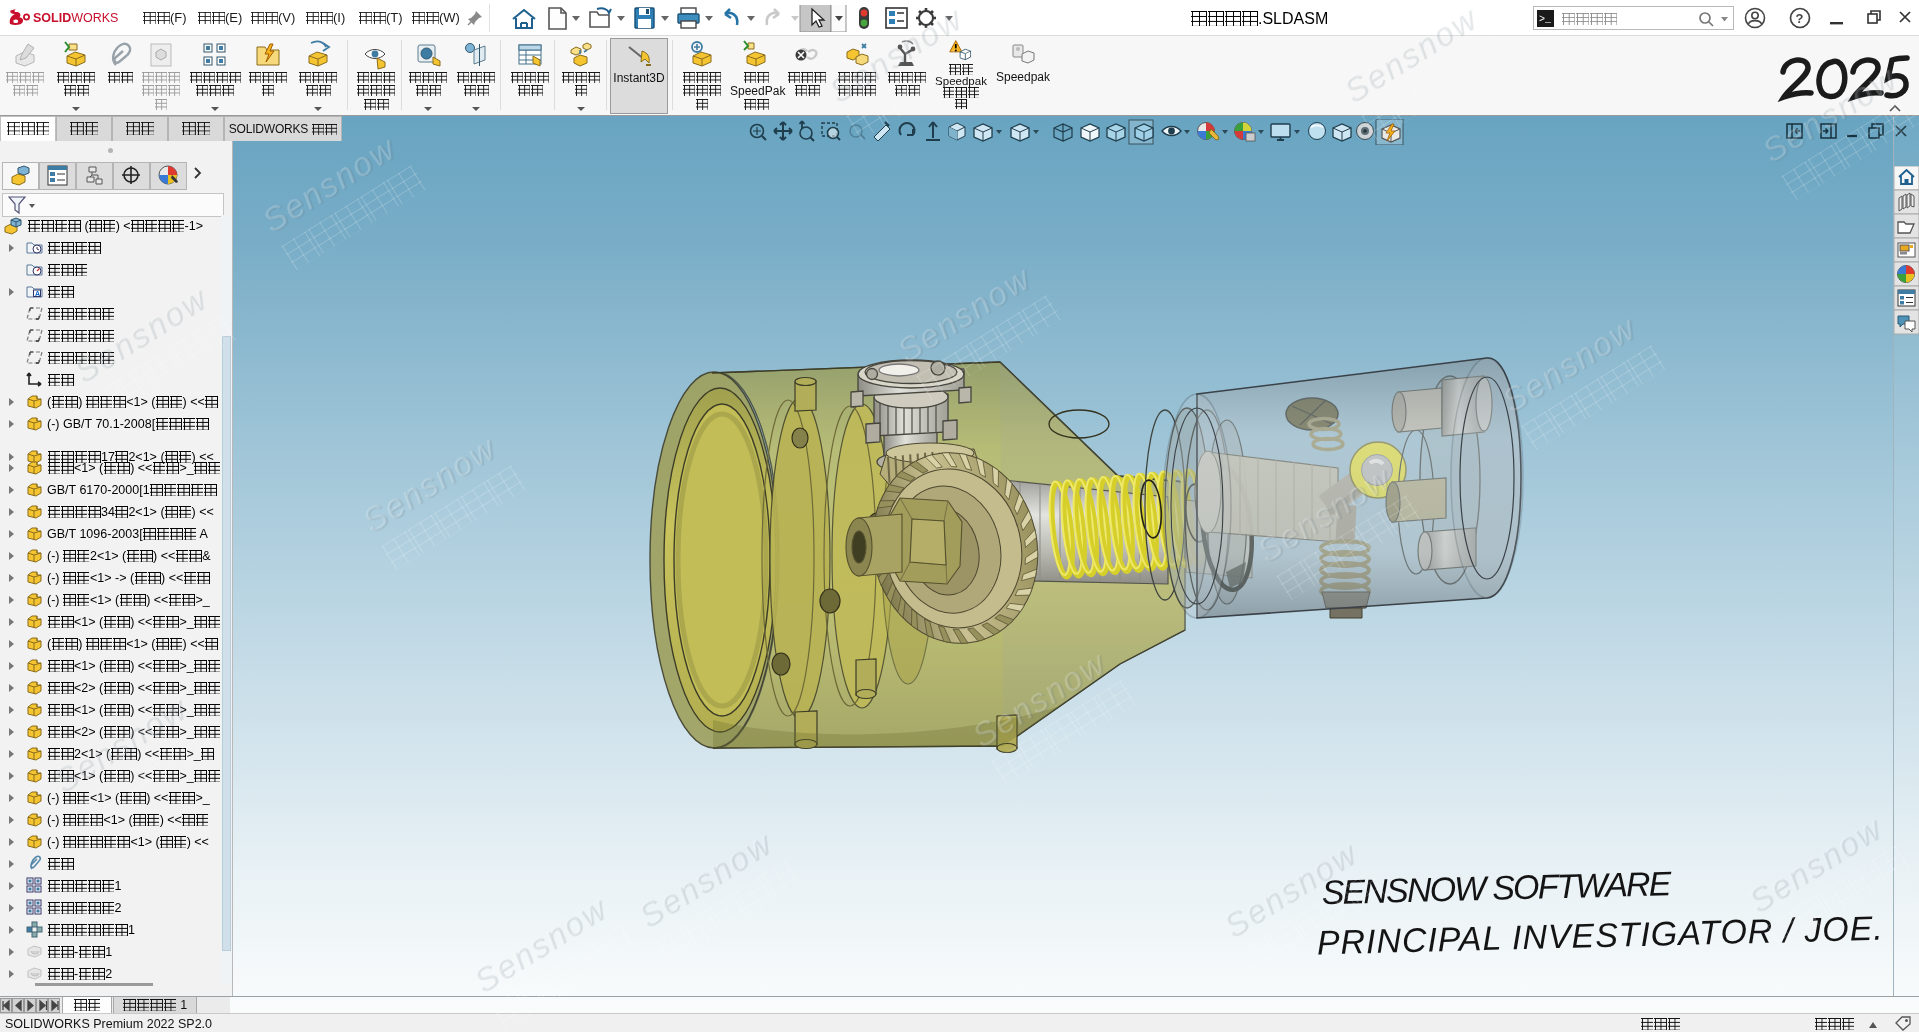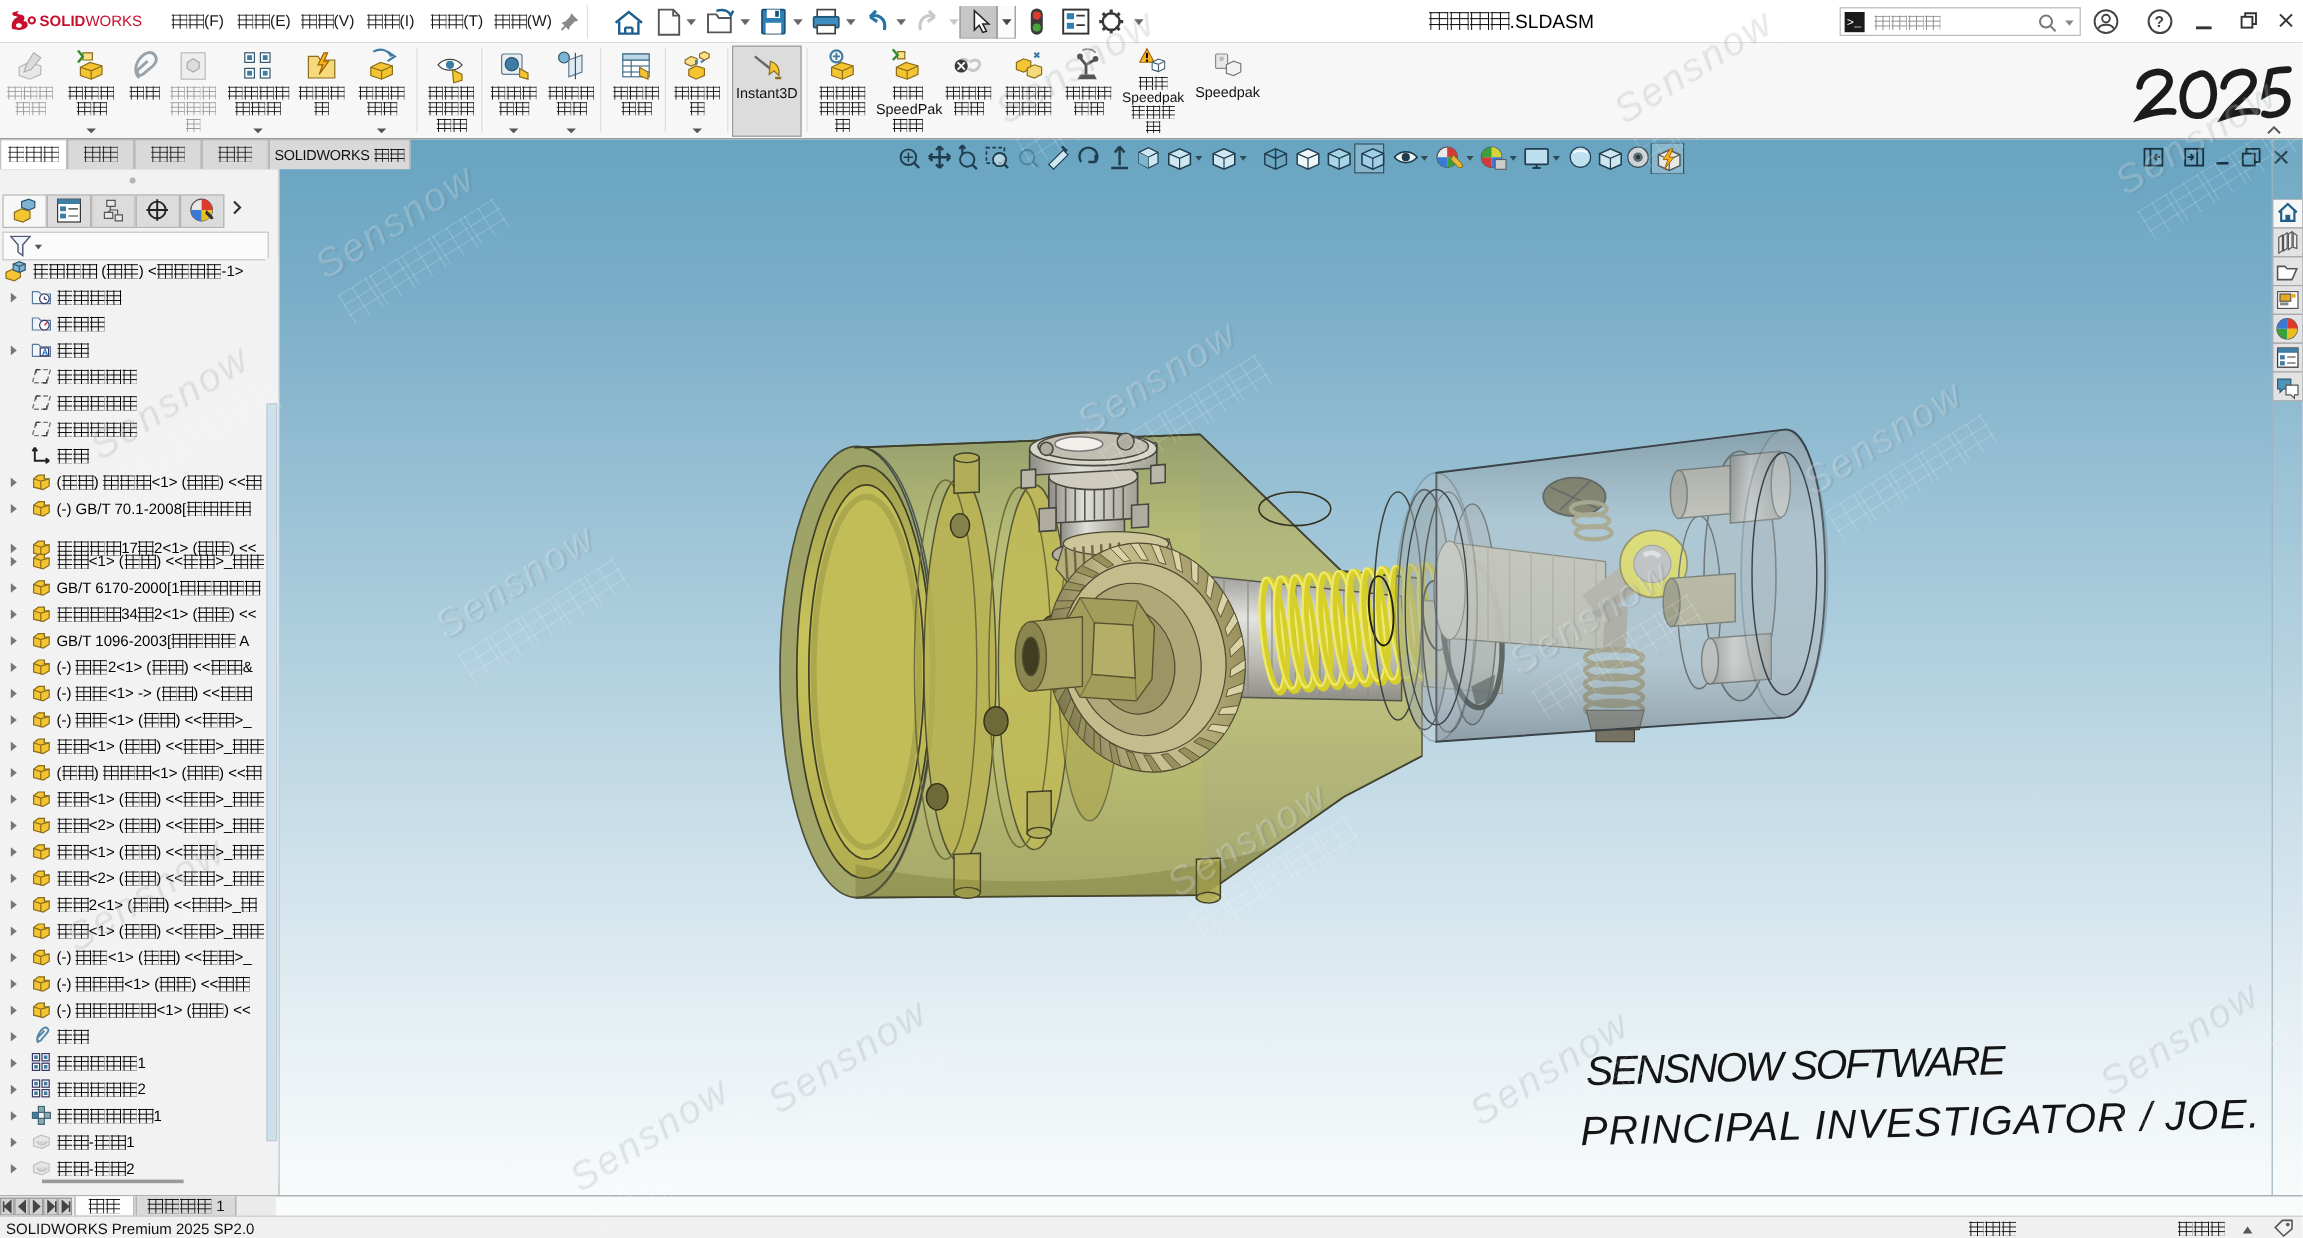--- a/index.html
+++ b/index.html
@@ -1211,21 +1211,21 @@
         <path d="M21 3 L16 7.5 L21 12 Z"></path>
         <path d="M28 3 L33 7.5 L28 12 Z"></path>
         <path d="M40 3 L45 7.5 L40 12 Z M46.5 3 L46.5 12"></path>
         <path d="M52 3 L57 7.5 L52 12 Z M58 3 L58 12"></path>
 </g>
     </svg>
     <div class="mtab act" style="left:62px;width:50px"><i class="cj"></i><i class="cj"></i></div>
     <div class="mtab" style="left:113px;width:84px"><i class="cj"></i><i class="cj"></i><i class="cj"></i><i class="cj"></i> 1</div>
   </div>
 <div id="statusbar">
-    <span class="abs" style="left:5px;top:3px">SOLIDWORKS Premium 2025 SP2.0</span>
+    <span class="abs" style="left:5px;top:3px">SOLIDWORKS Premium 2022 SP2.0</span>
     <span class="abs" style="left:1640px;top:3px"><i class="cj"></i><i class="cj"></i><i class="cj"></i></span>
     <span class="abs" style="left:1814px;top:3px"><i class="cj"></i><i class="cj"></i><i class="cj"></i></span>
     <svg class="abs" style="left:1868px;top:7px" width="10" height="8">
       <path d="M1 7 L5 1 L9 7 Z" fill="#555"></path>
     </svg>
     <svg class="abs" style="left:1894px;top:1px" width="18" height="17" viewBox="0 0 18 17">
       <path d="M2 8 L8 2 L16 2 L16 9 L9 15 Z" fill="#f2f2f2" stroke="#555" stroke-width="1.3"></path>
       <circle cx="12.5" cy="5.5" r="1.5" fill="#555"></circle>
     </svg>
   </div>

